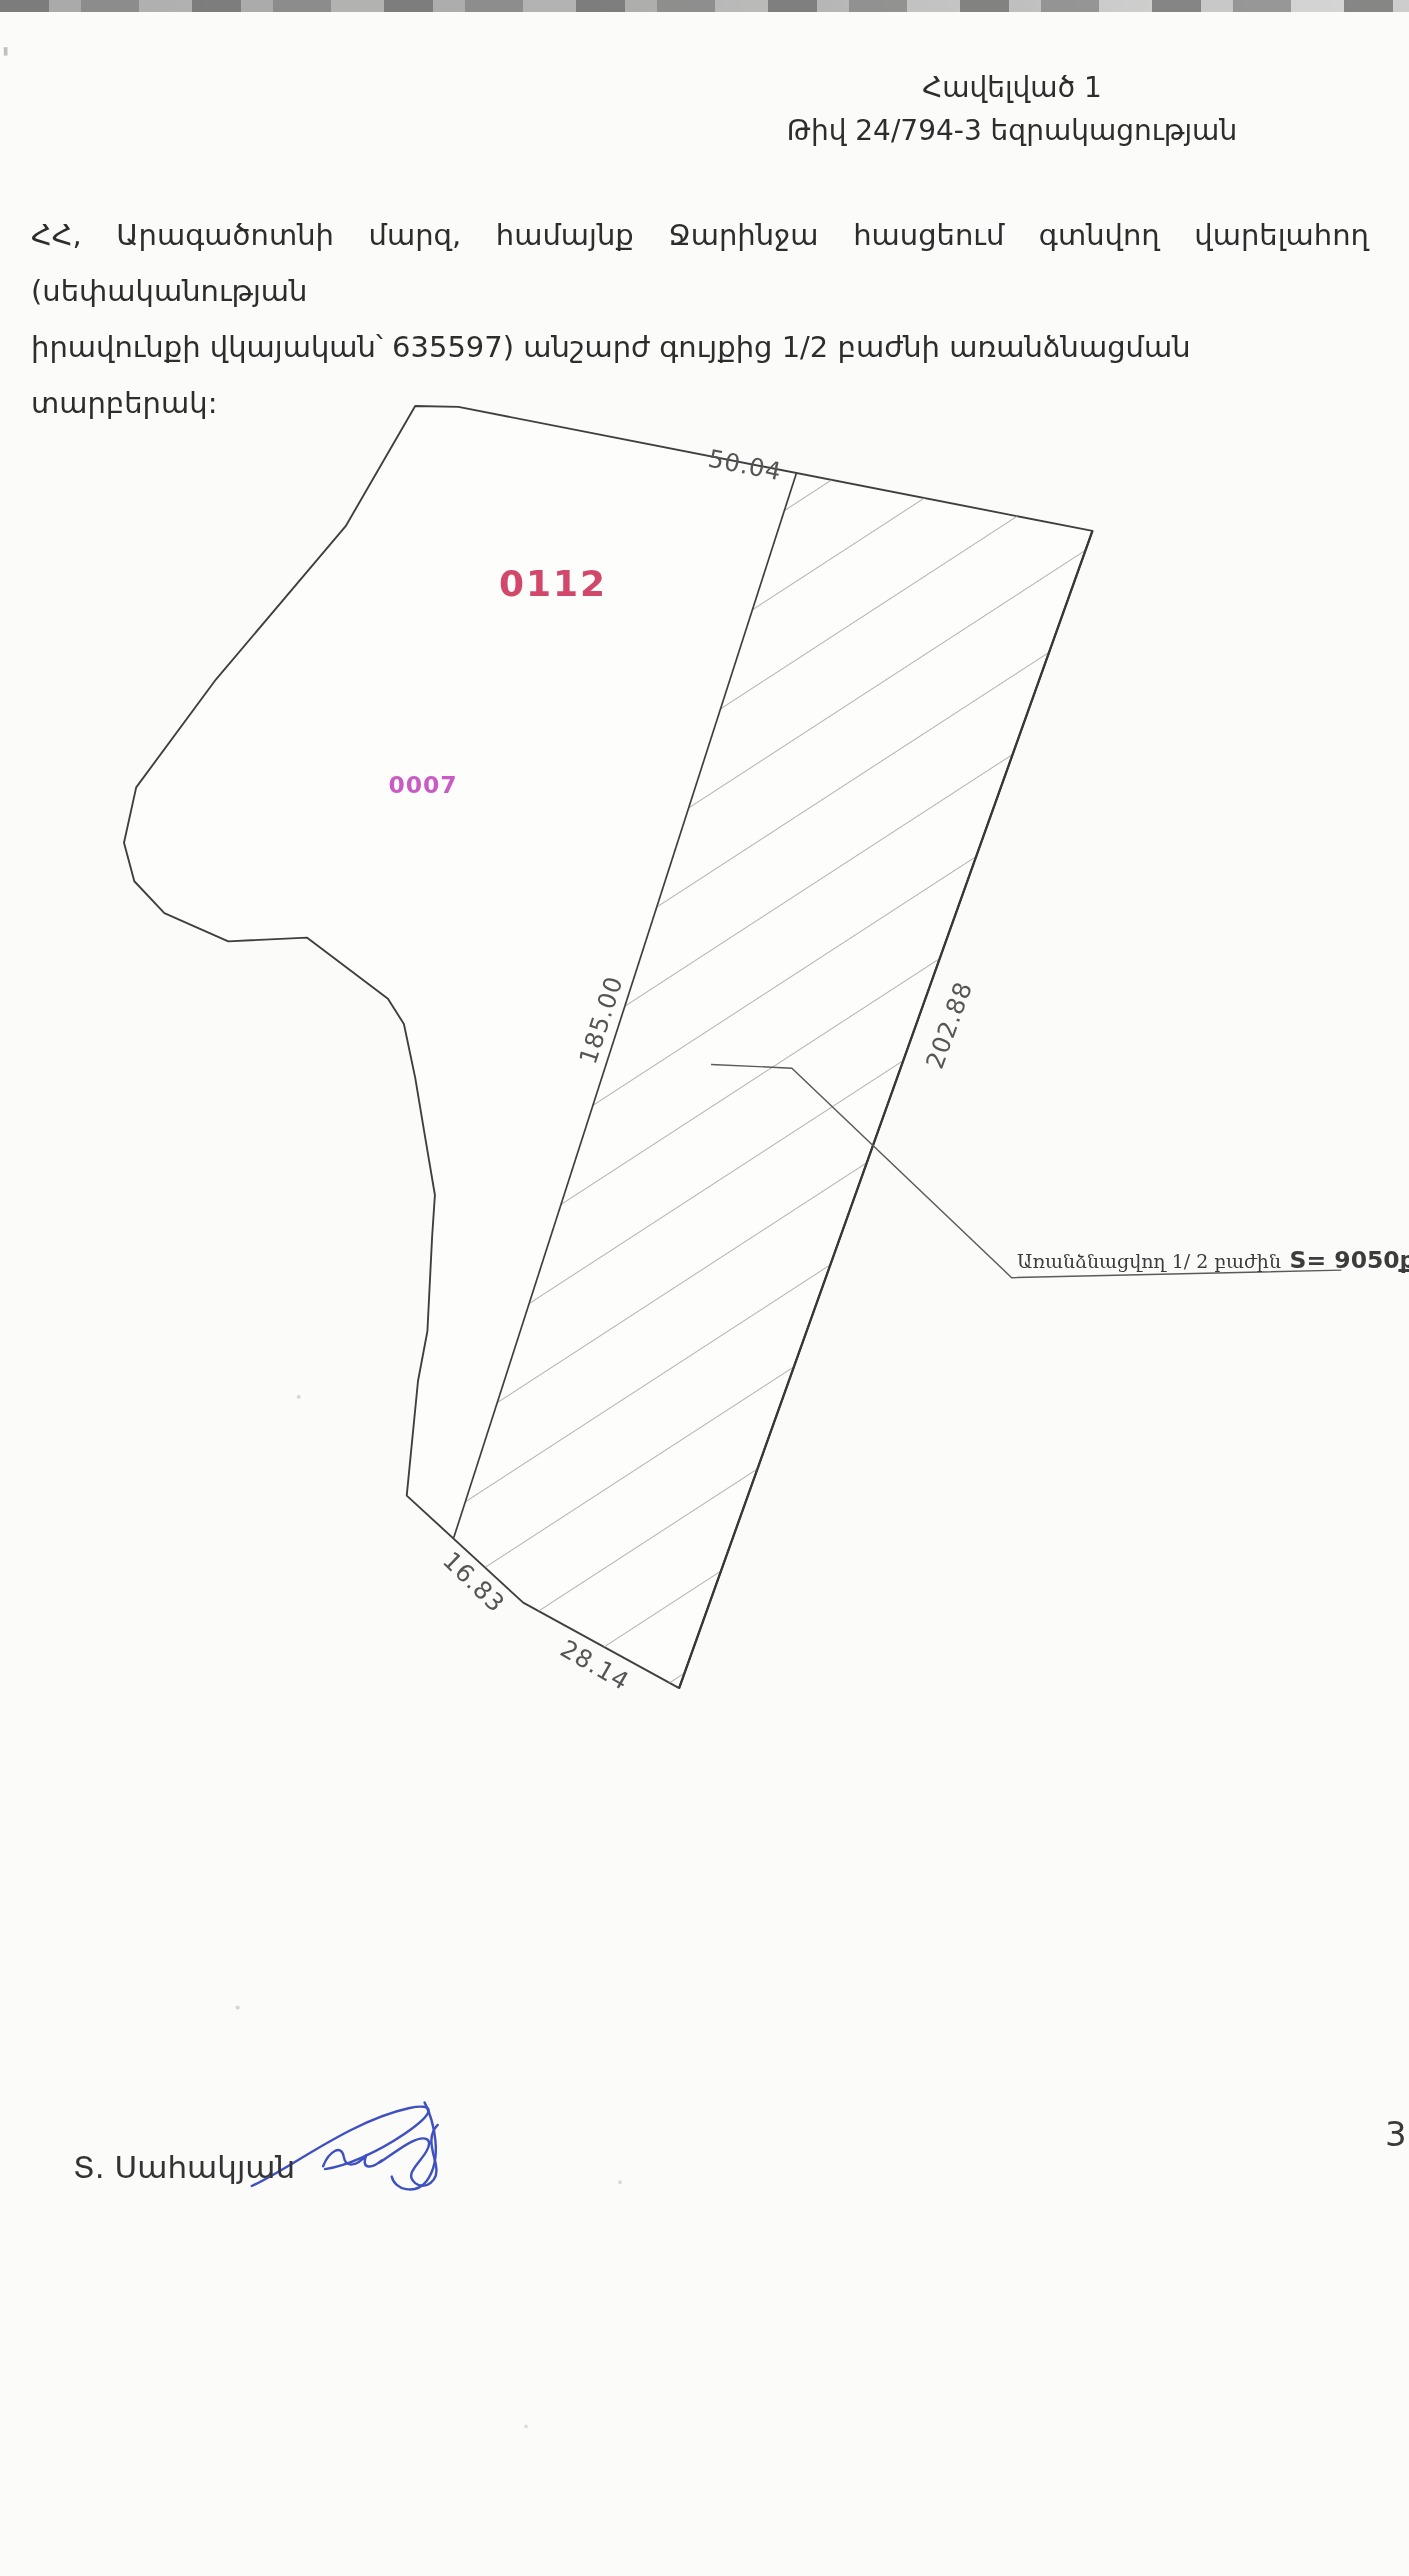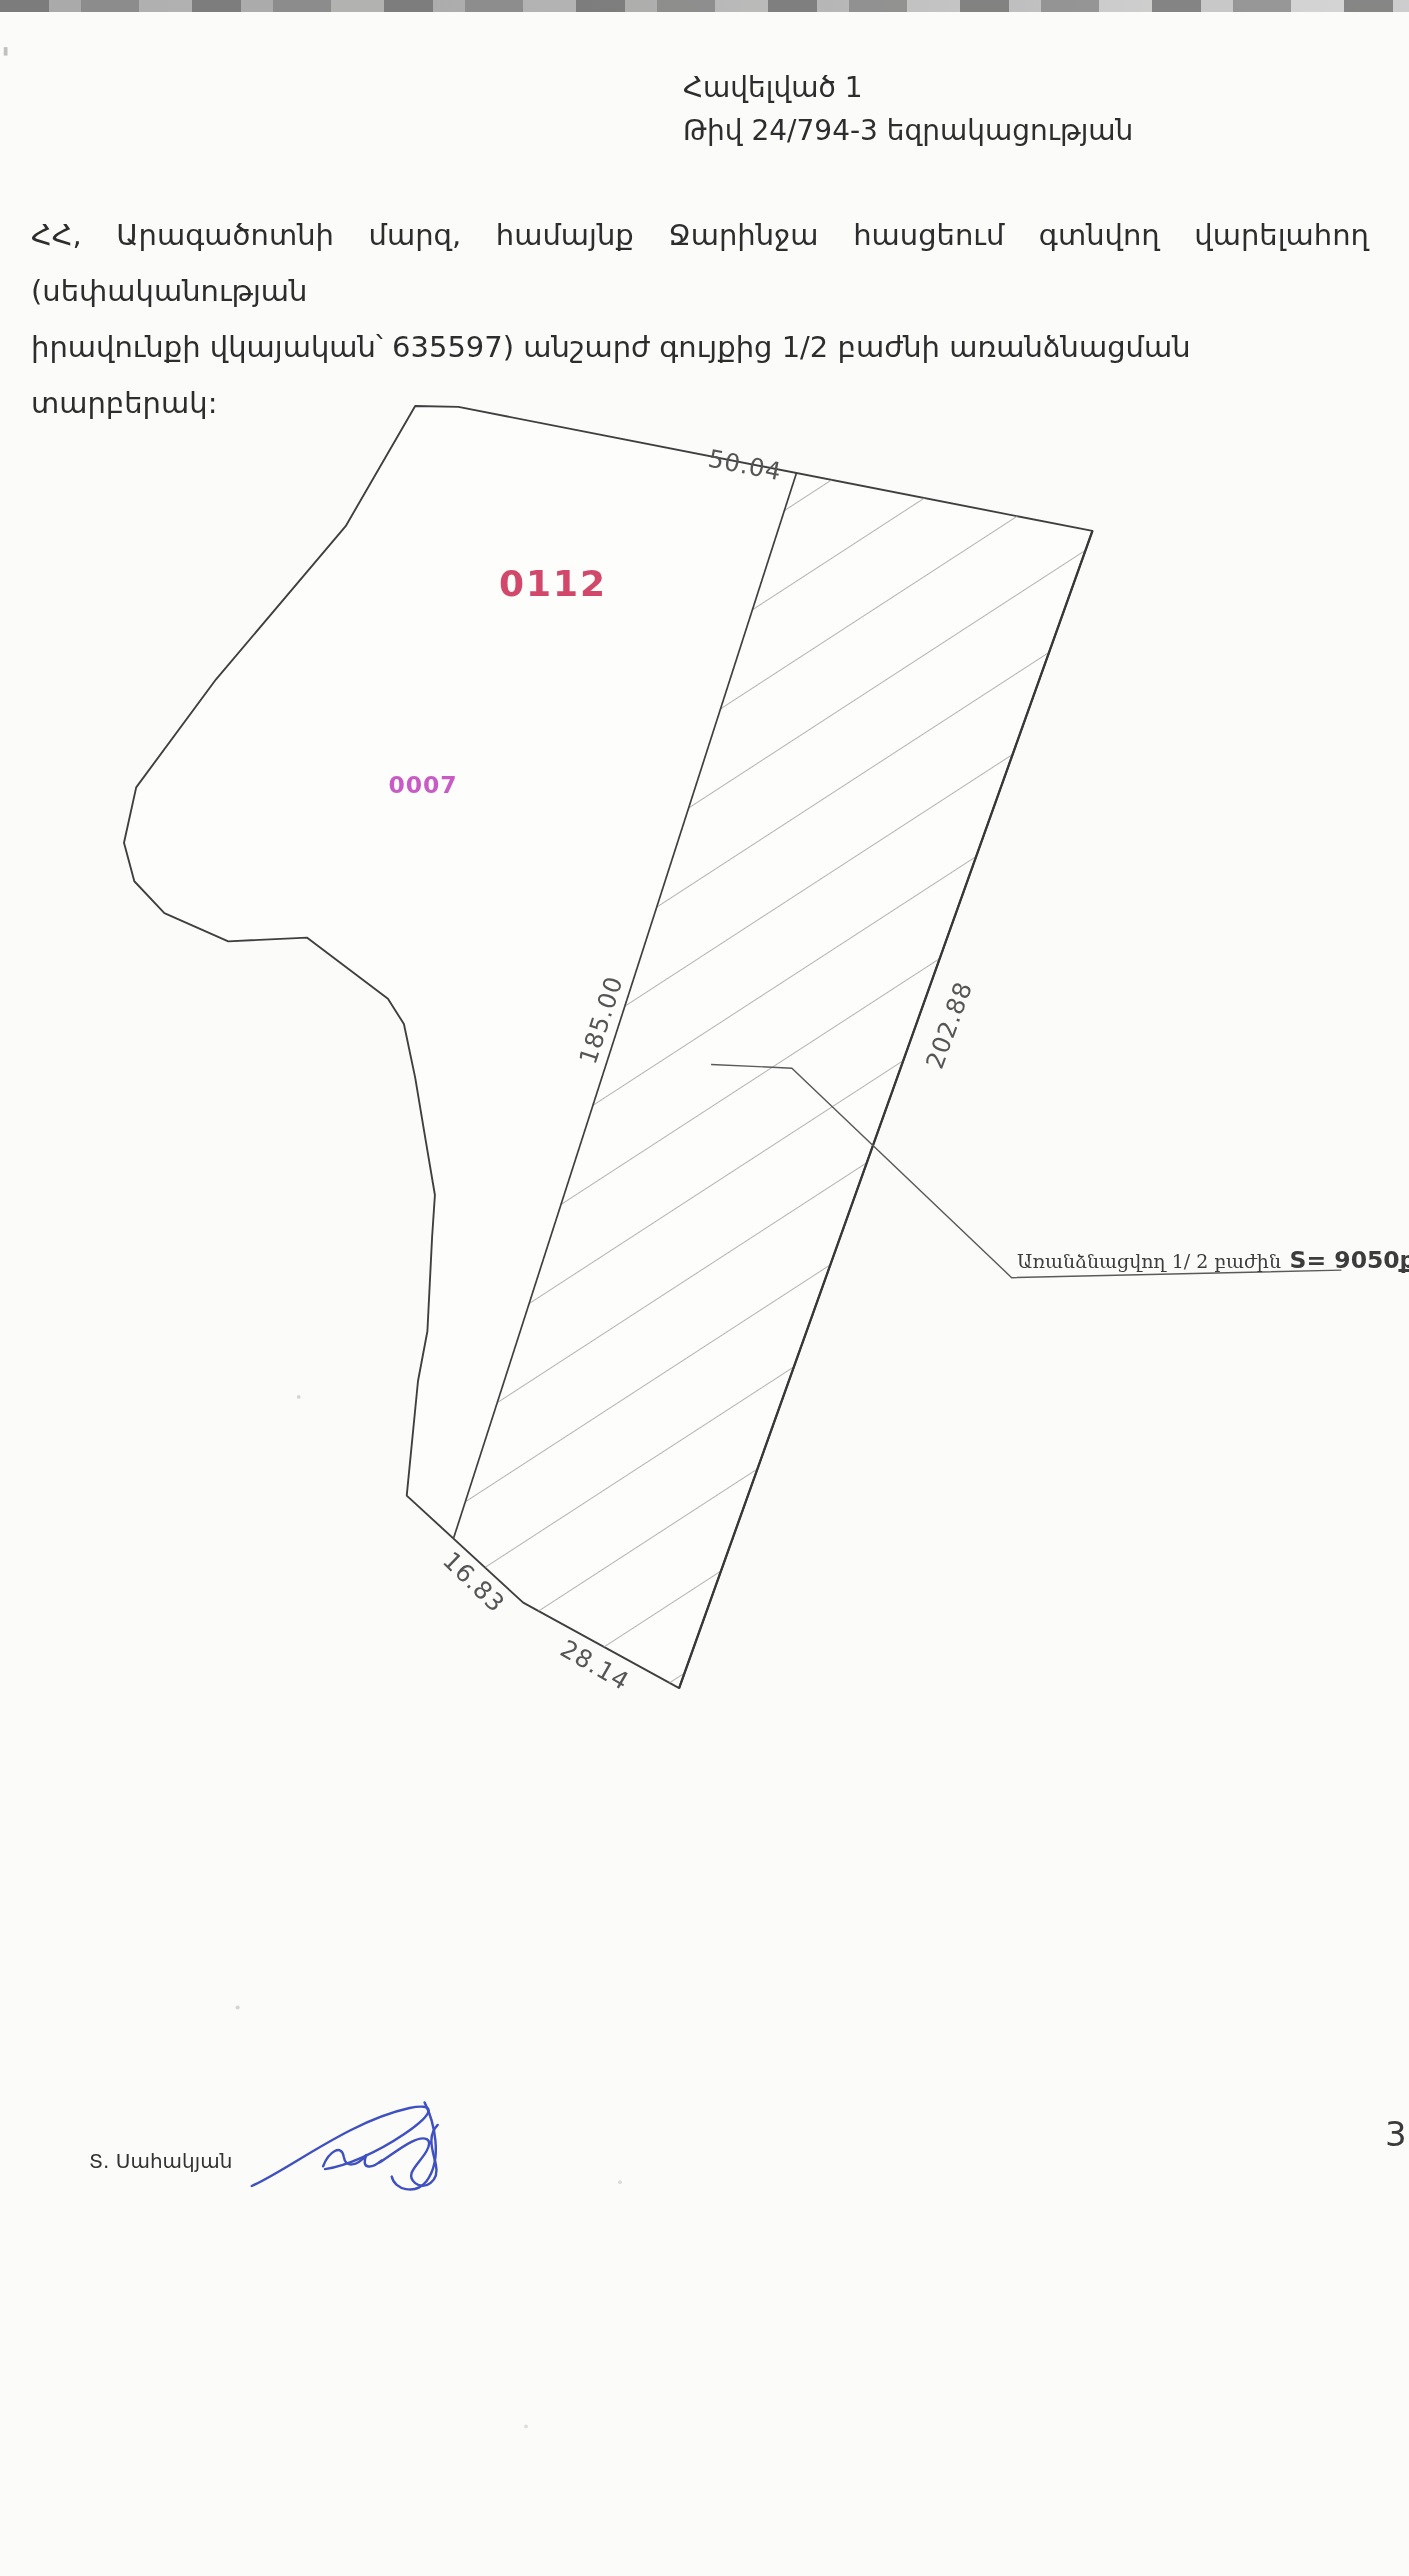--- a/index.html
+++ b/index.html
@@ -16,40 +16,40 @@
     position:absolute;left:0;top:0;width:1409px;height:12.2px;
     background:
       repeating-linear-gradient(90deg,
         rgba(85,85,85,.85) 0 49px, rgba(160,160,160,.45) 49px 81px,
         rgba(105,105,105,.8) 81px 139px, rgba(180,180,180,.4) 139px 192px),
       linear-gradient(90deg,#8e8e8e 0%,#979797 45%,#b5b5b5 65%,#d2d2d2 85%,#dedede 100%);
     opacity:.8;
   }
   .header{
     position:absolute;top:66px;right:68px;width:658px;
-    text-align:left;font-size:28px;line-height:43px;color:var(--body-text,#2d2d2d);
+    text-align:center;font-size:28px;line-height:43px;color:var(--body-text,#2d2d2d);
   }
   .para{
     position:absolute;left:31px;top:207px;width:1338px;
     font-size:29px;line-height:56px;color:var(--body-text,#2d2d2d);
   }
   .para .justify{text-align:justify;text-align-last:justify;}
   .plan{position:absolute;left:0;top:0;width:1409px;height:2576px;pointer-events:none;}
   .lbl{position:absolute;white-space:nowrap;}
   .dim{font-size:24.4px;color:var(--dimension-text,#555);letter-spacing:0.9px;}
   .code-main{font-size:36px;font-weight:600;letter-spacing:1.9px;color:var(--parcel-code,#d2486a);margin-left:10px;}
   .code-sub{font-size:23.5px;font-weight:600;letter-spacing:0.9px;color:var(--neighbor-code,#c95bc5);}
   .callout{
     position:absolute;left:1017px;top:1246px;width:338px;
     display:flex;align-items:baseline;gap:8.5px;white-space:nowrap;
     color:#3c3c3c;
   }
   .callout .txt{font-size:19px;font-weight:400;font-family:"DejaVu Serif", serif;}
   .callout .area{font-size:23.5px;font-weight:600;}
-  .sig-name{position:absolute;left:73px;top:2149px;font-size:20px;color:#333;margin-left:16px;}
+  .sig-name{position:absolute;left:73px;top:2149px;font-size:31px;color:#333;}
   .page-num{position:absolute;left:1385px;top:2114px;font-size:34px;color:#3a3a3a;}
 </style>
 </head>
 <body>
 
 <div class="page">
 
   <div class="scan-band"></div>
 
   <div class="header">

